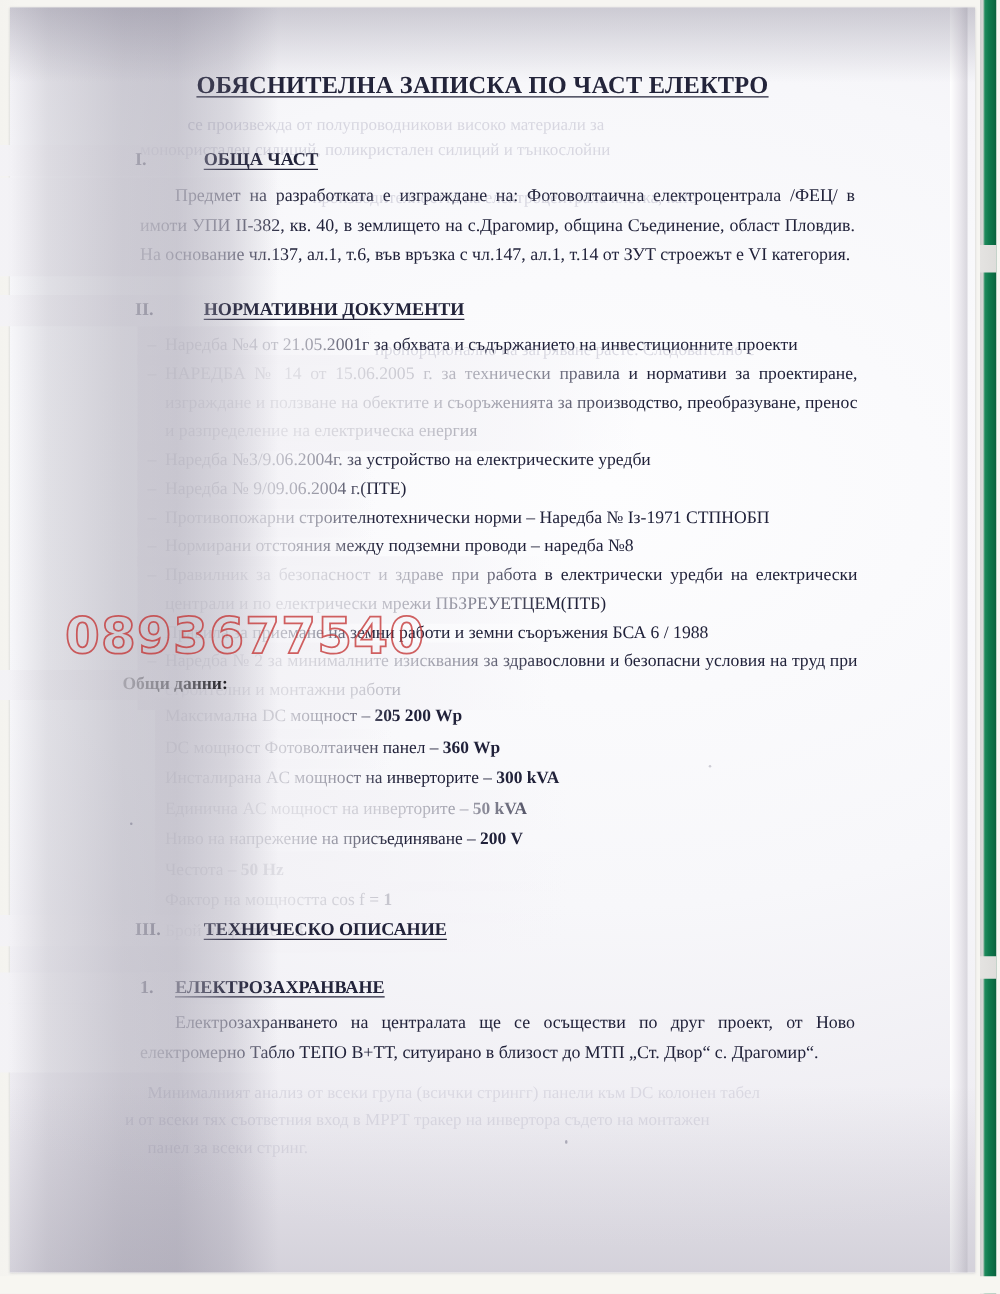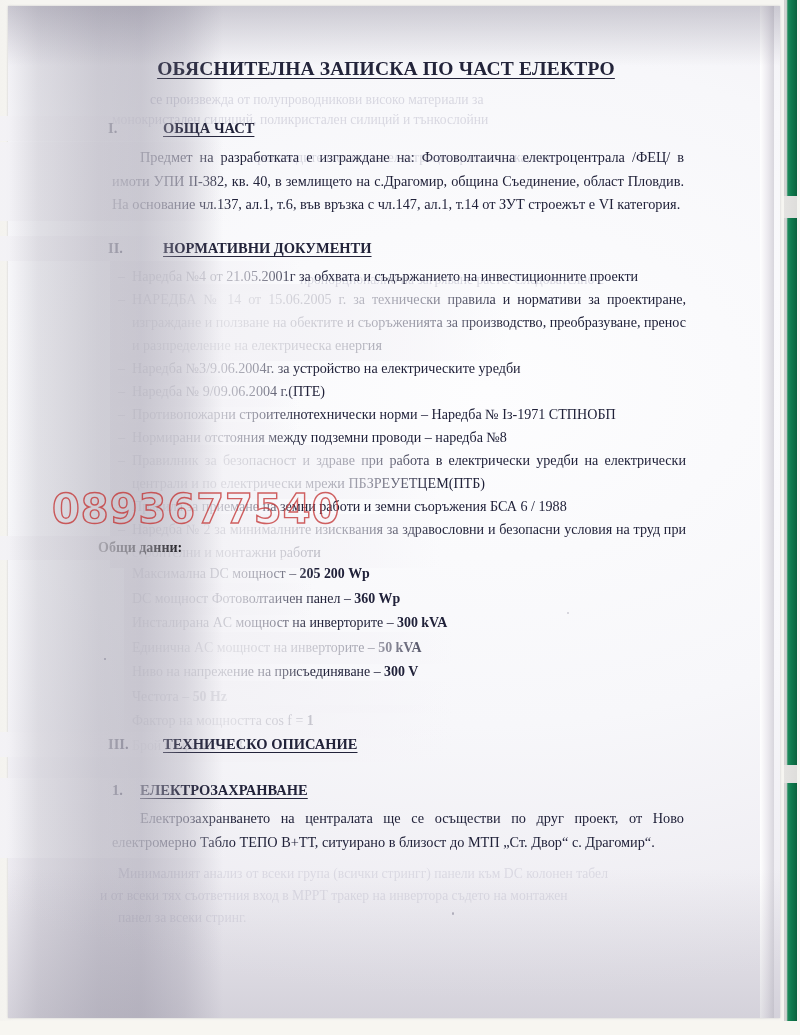--- a/index.html
+++ b/index.html
@@ -348,21 +348,21 @@
         </div>
         <div class="row fade-wrap">
           <span>Единична AC мощност на инверторите</span>
           <span> – </span>
           <b>50 kVA</b>
           <span class="fade-mask wide"></span>
         </div>
         <div class="row fade-wrap">
           <span>Ниво на напрежение на присъединяване</span>
           <span> – </span>
-          <b>300 V</b>
+          <b>200 V</b>
           <span class="fade-mask narrow"></span>
         </div>
         <div class="row fade-wrap">
           <span>Честота</span>
           <span> – </span>
           <b>50 Hz</b>
           <span class="fade-mask wide"></span>
         </div>
         <div class="row fade-wrap">
           <span>Фактор на мощността cos f</span>

